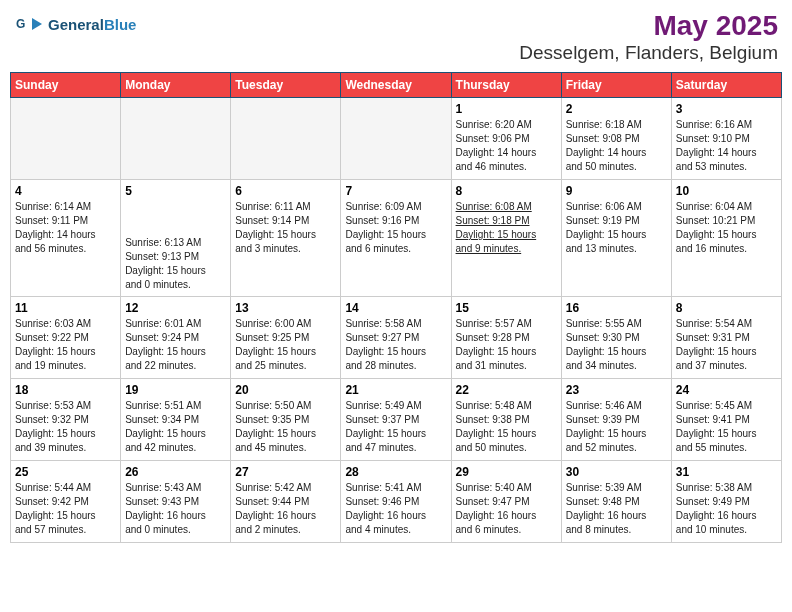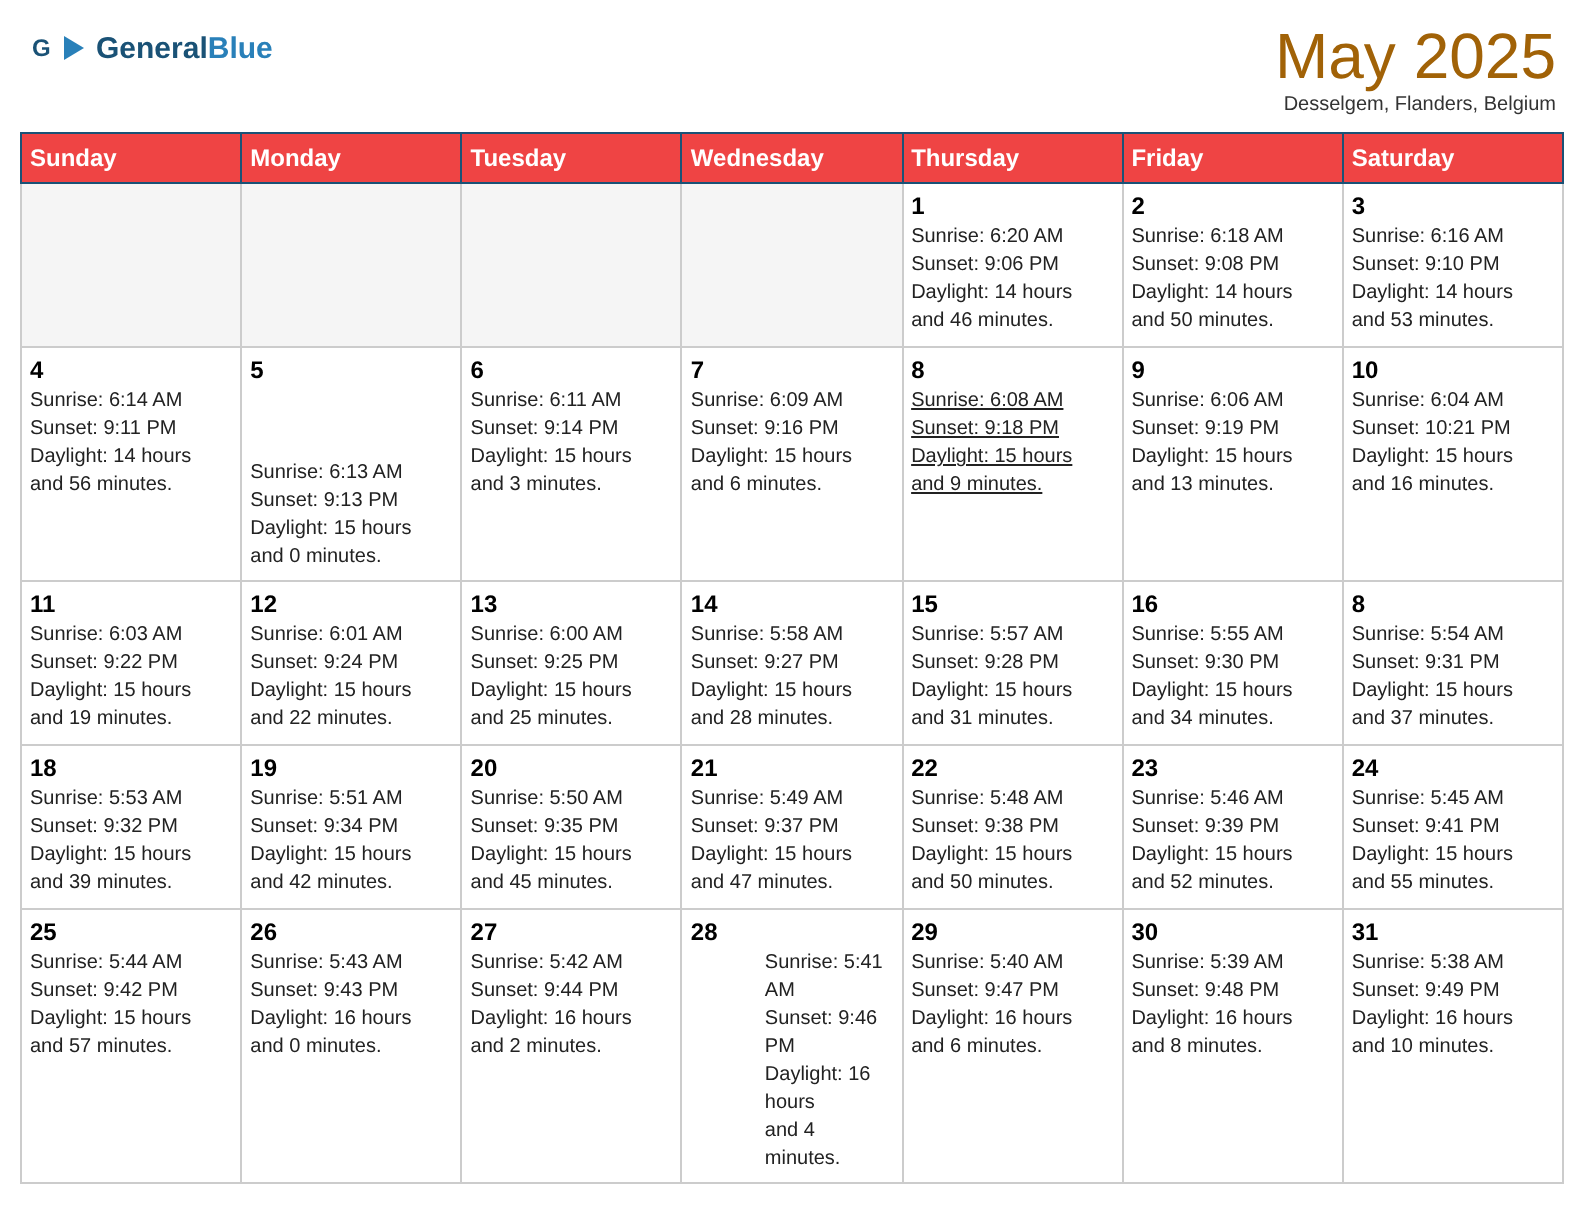--- a/index.html
+++ b/index.html
@@ -32,26 +32,26 @@
     .logo-text span:last-child { color: #2980b9; }
     .logo-icon {
       width: 30px;
       height: 30px;
       margin-right: 4px;
     }
     .title-section {
       text-align: right;
     }
     .calendar-title {
-      font-size: 32px;
-      font-weight: normal;
-      color: #a16207;
+      font-size: 28px;
+      font-weight: bold;
+      color: #701a75;
     }
     .calendar-subtitle {
-      font-size: 10px;
+      font-size: 19px;
       color: #333;
     }
     .calendar {
       width: 100%;
       border-collapse: collapse;
       font-size: 11px;
     }
     .calendar th {
       background-color: #ef4444;
       color: #fff;
@@ -317,21 +317,21 @@
         </td>
         <td>
           <span class="day-number">27</span>
           <div class="day-info" style="white-space: pre-line;">Sunrise: 5:42 AM
 Sunset: 9:44 PM
 Daylight: 16 hours
 and 2 minutes.</div>
         </td>
         <td>
           <span class="day-number">28</span>
-          <div class="day-info" style="white-space: pre-line; margin-left: 37px;">Sunrise: 5:41 AM
+          <div class="day-info" style="white-space: pre-line;">Sunrise: 5:41 AM
 Sunset: 9:46 PM
 Daylight: 16 hours
 and 4 minutes.</div>
         </td>
         <td>
           <span class="day-number">29</span>
           <div class="day-info" style="white-space: pre-line;">Sunrise: 5:40 AM
 Sunset: 9:47 PM
 Daylight: 16 hours
 and 6 minutes.</div>

